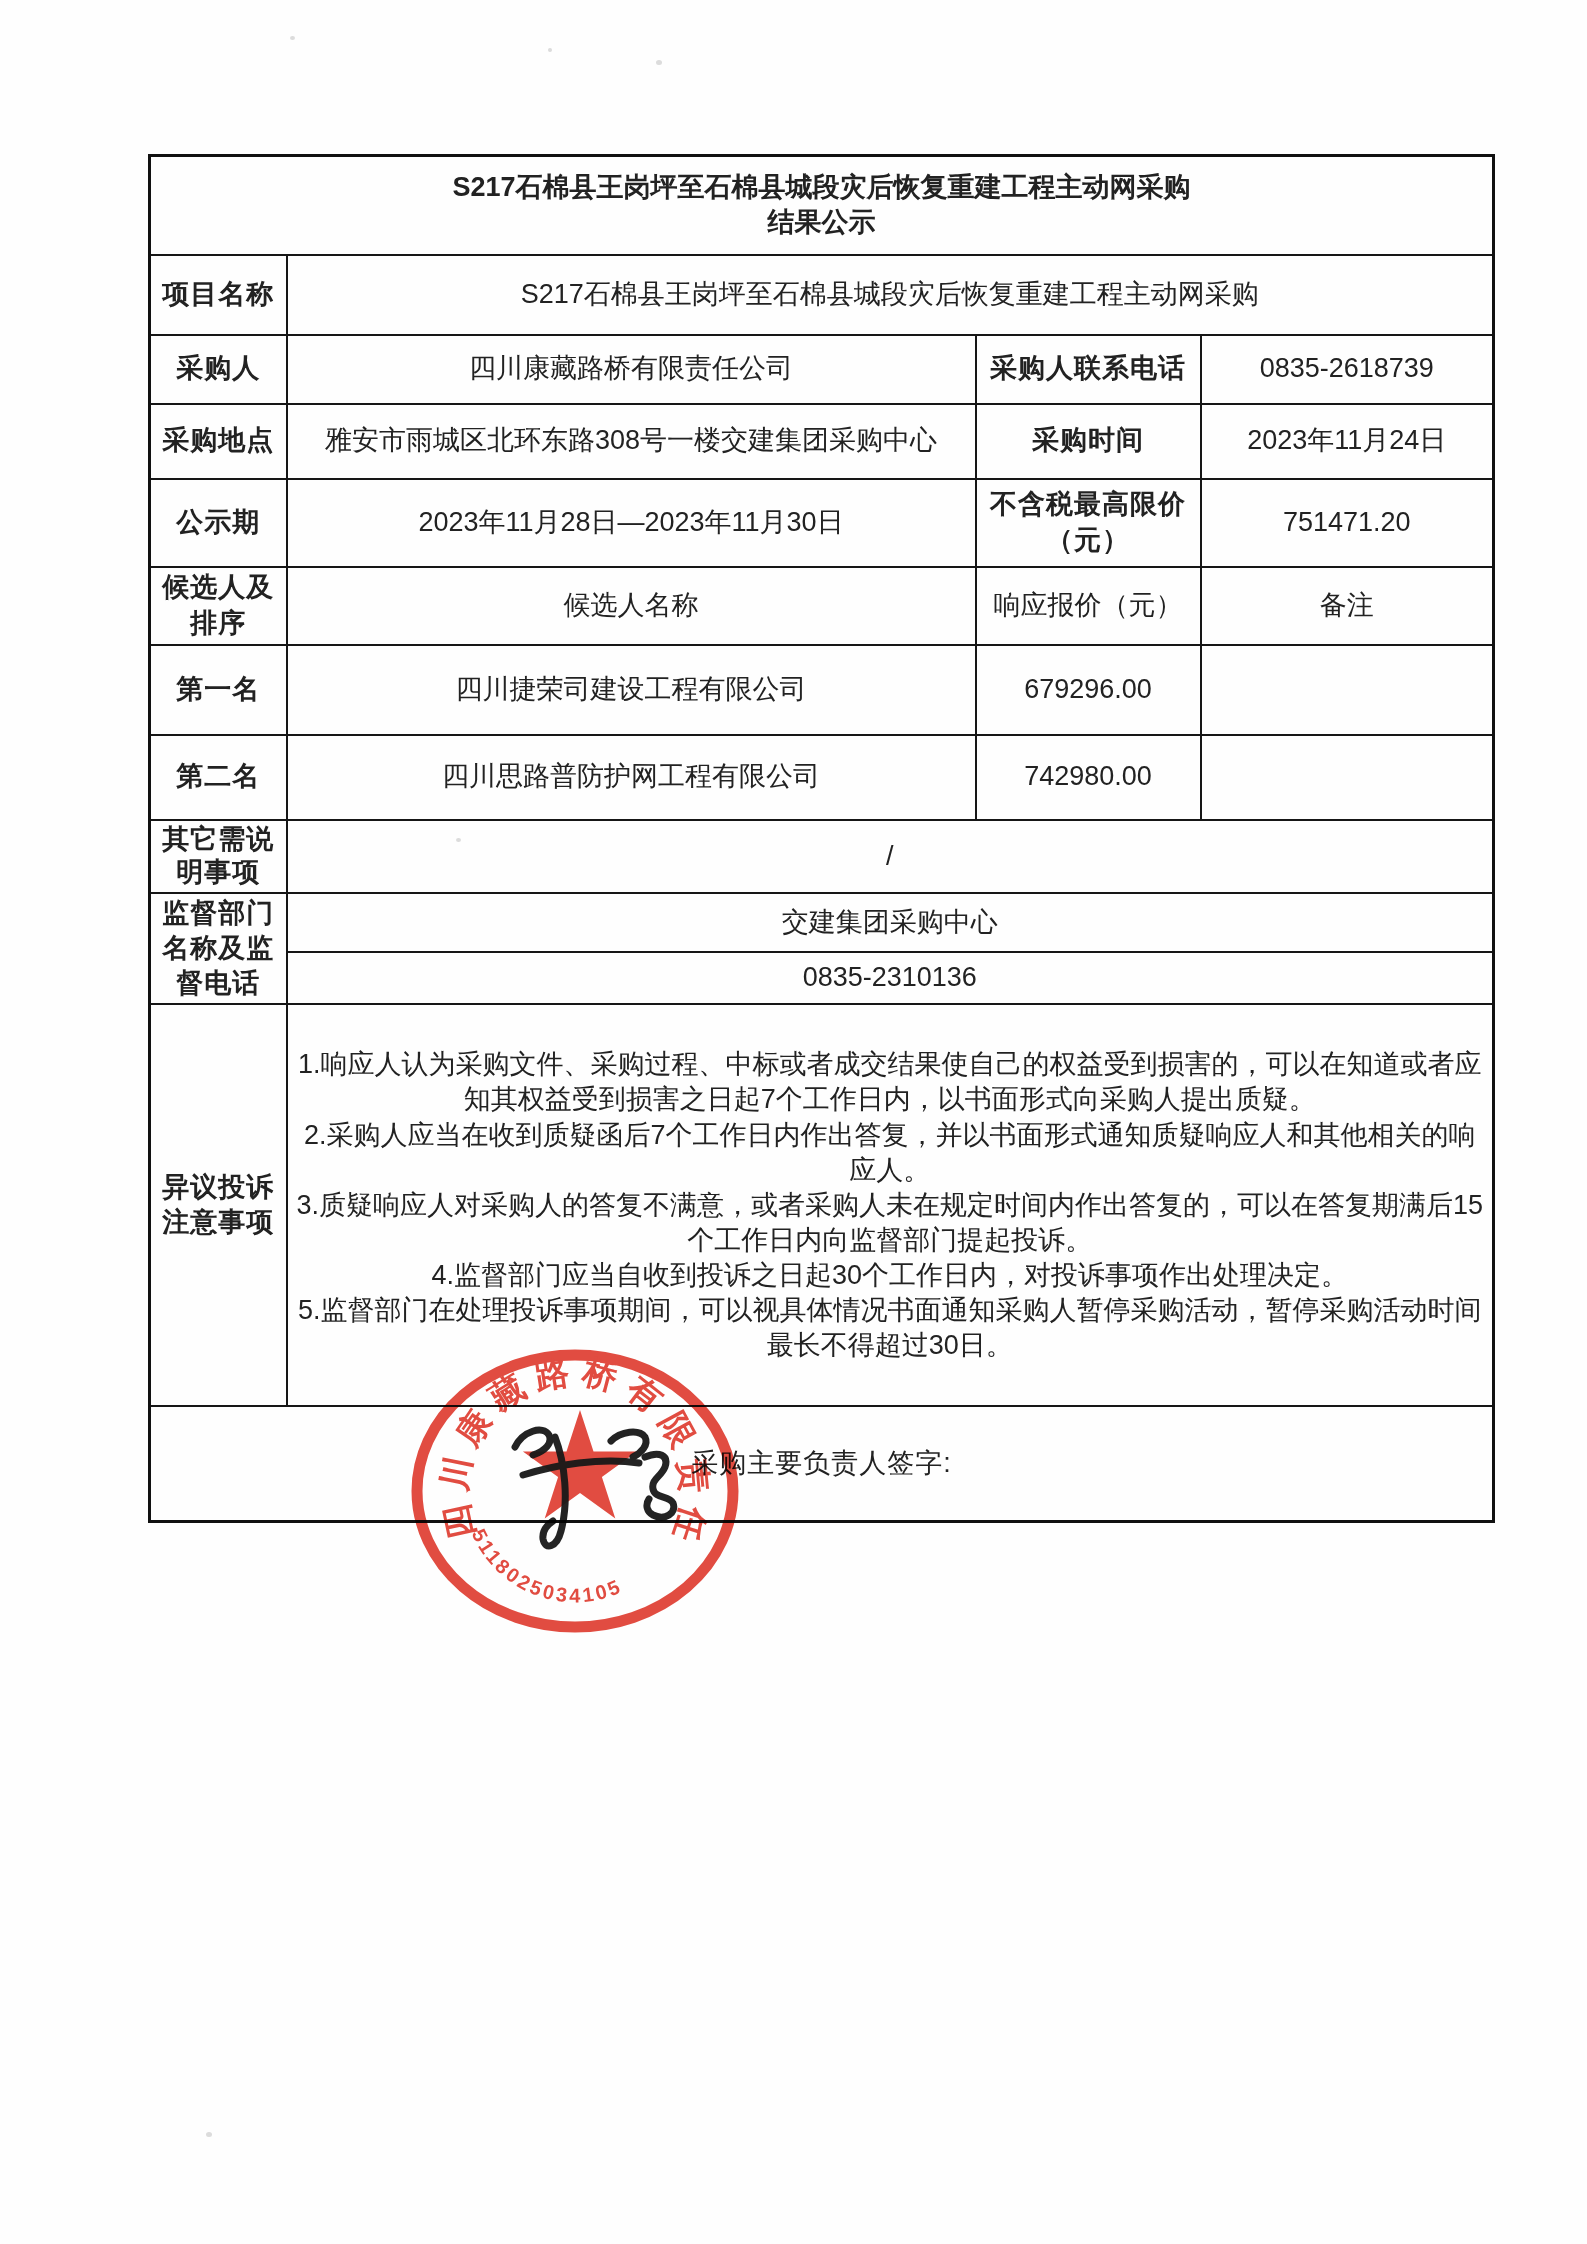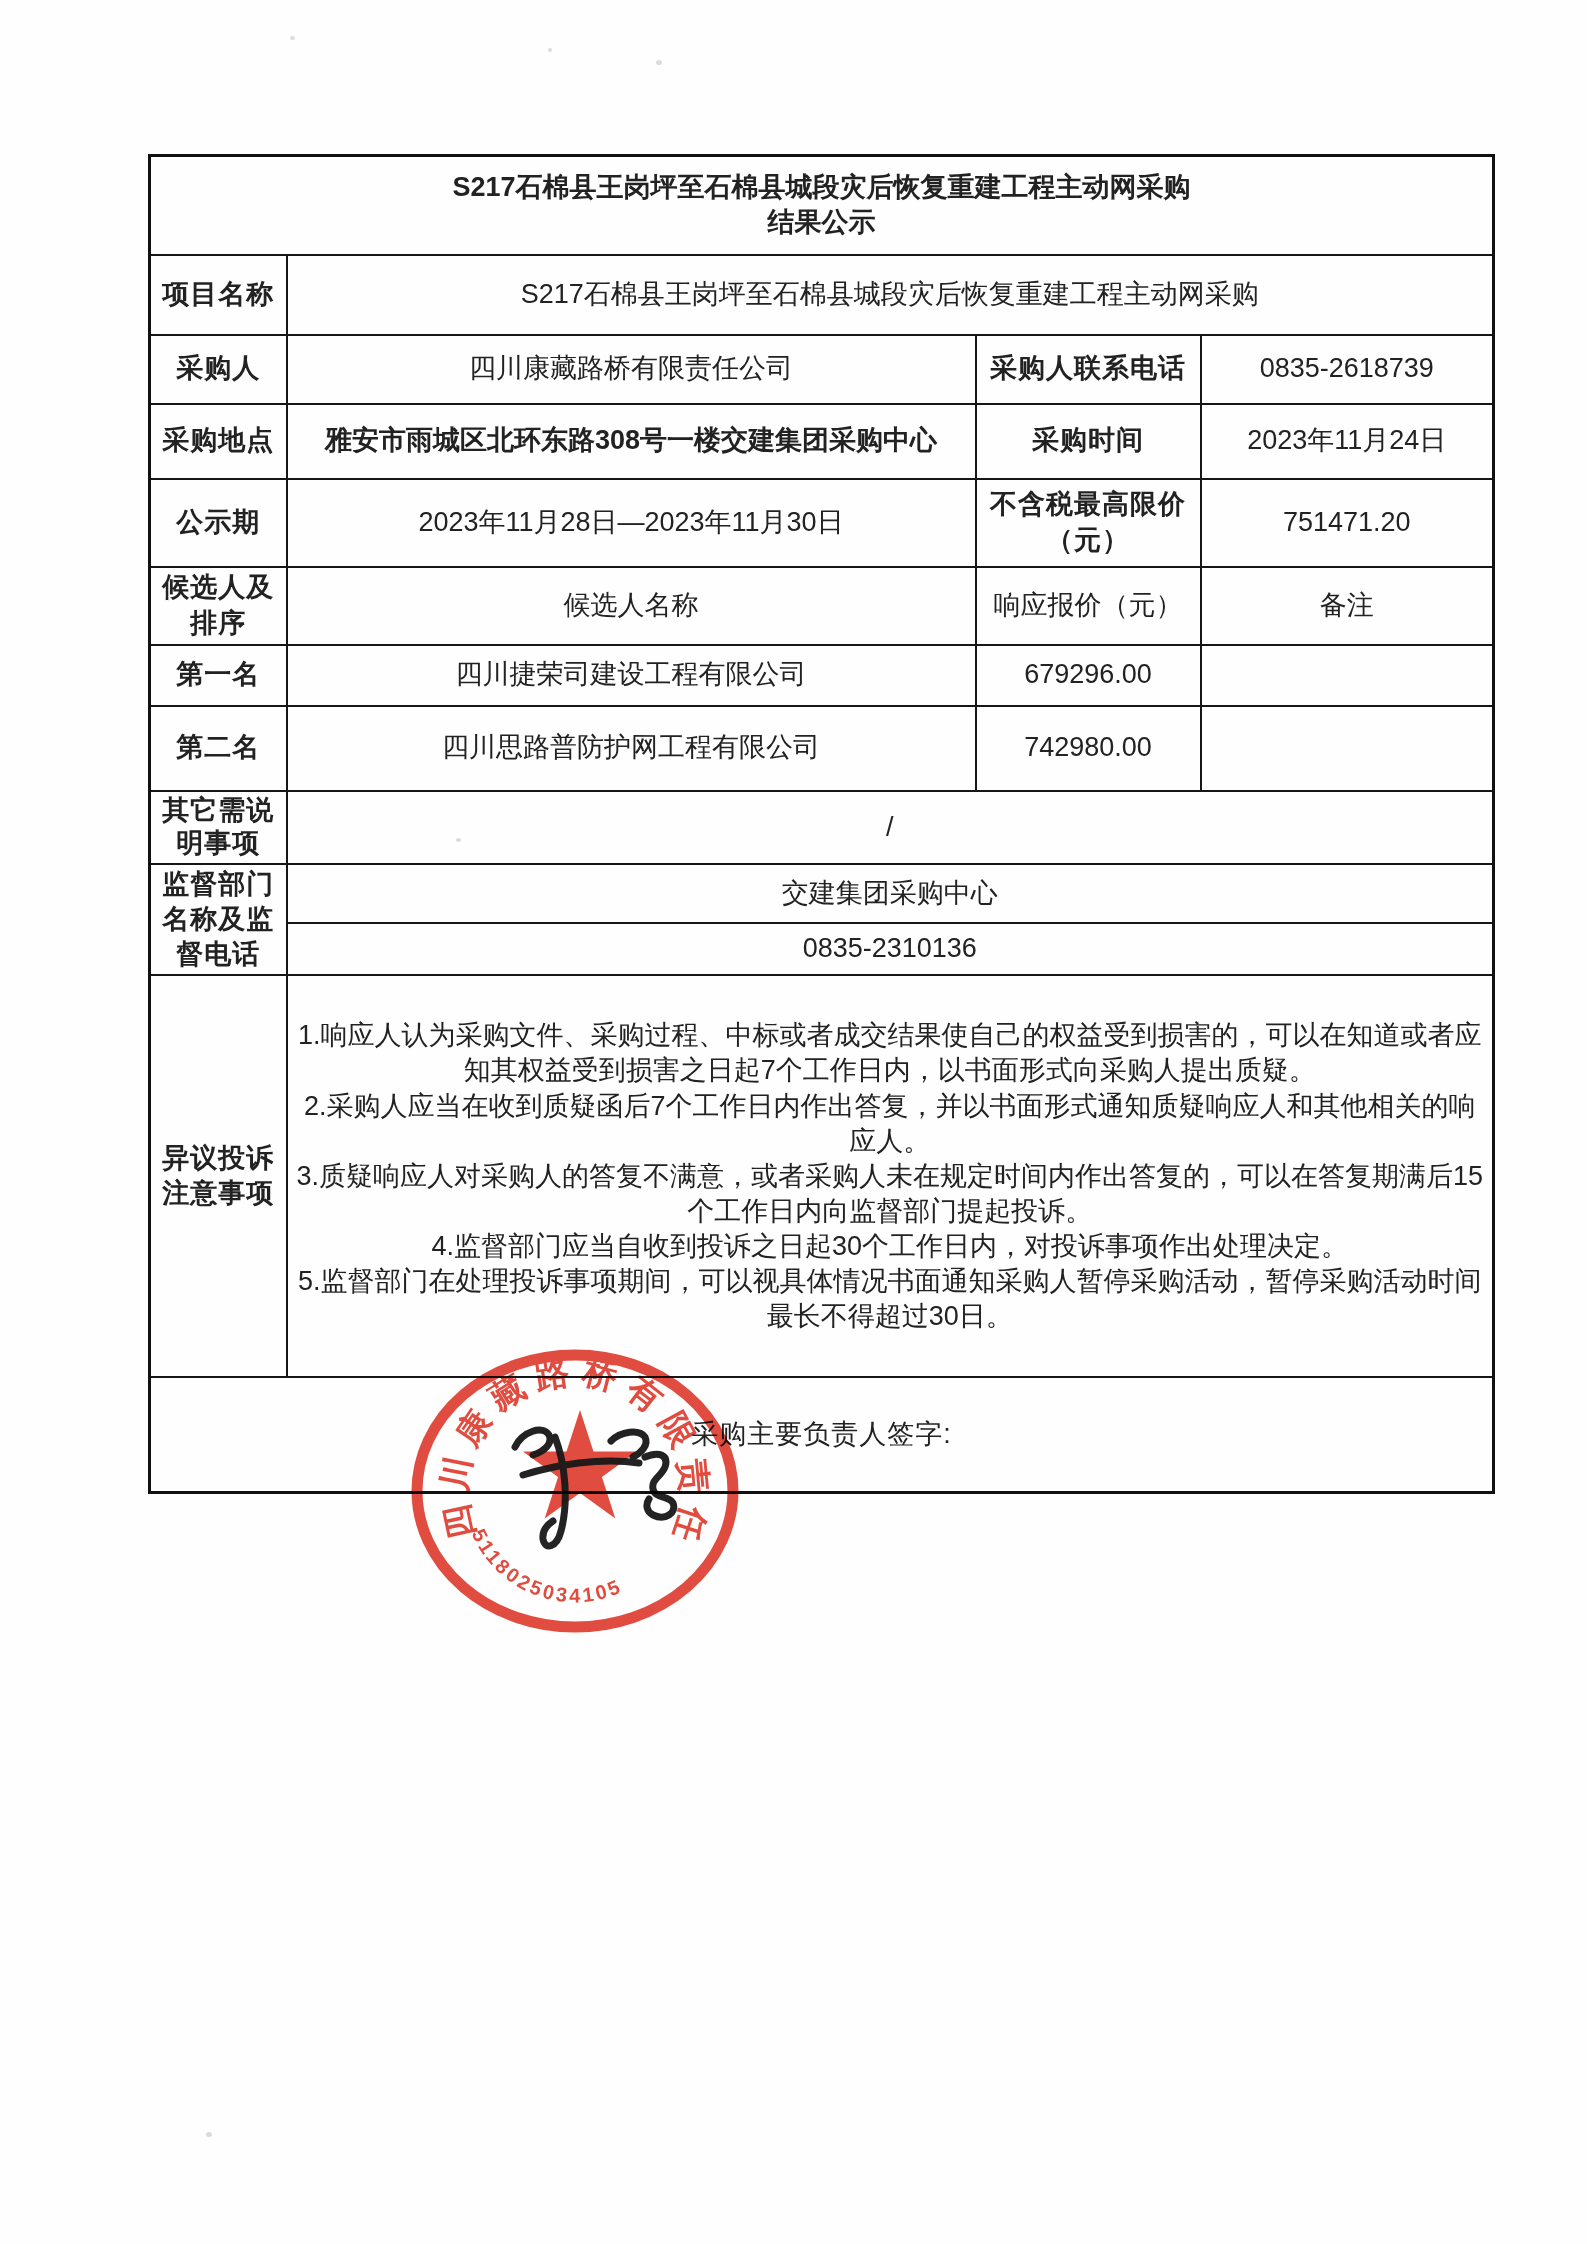--- a/index.html
+++ b/index.html
@@ -30,21 +30,21 @@
   }
   table.doc{border:3px solid #111;}
   td.title-cell{
     font-size:38px;
     font-weight:bold;
     line-height:1.35;
     color:#111;
     padding:6px 10px;
   }
   td.label{letter-spacing:1px;font-weight:bold;}
-  td.long-val{padding:2px 3px;font-weight:bold;}
+  td.long-val{padding:2px 3px;}
   td.objection-cell{
     text-align:justify;
     font-size:28px;
     line-height:1.6;
     padding:10px 14px 10px 12px;
     margin-top:47px;
   }
   td.sign-cell{
     text-align:left;
     font-size:29px;
@@ -113,21 +113,21 @@
       <td>751471.20</td>
     </tr>
 
     <tr style="height:78px">
       <td class="label">候选人及排序</td>
       <td>候选人名称</td>
       <td>响应报价（元）</td>
       <td>备注</td>
     </tr>
 
-    <tr style="height:61px">
+    <tr style="height:90px">
       <td class="label">第一名</td>
       <td>四川捷荣司建设工程有限公司</td>
       <td>679296.00</td>
       <td></td>
     </tr>
 
     <tr style="height:85px">
       <td class="label">第二名</td>
       <td>四川思路普防护网工程有限公司</td>
       <td>742980.00</td>

